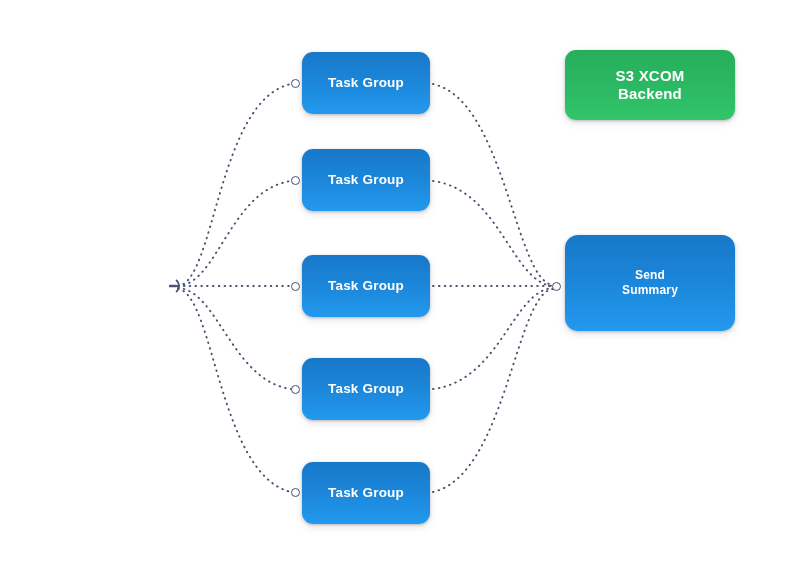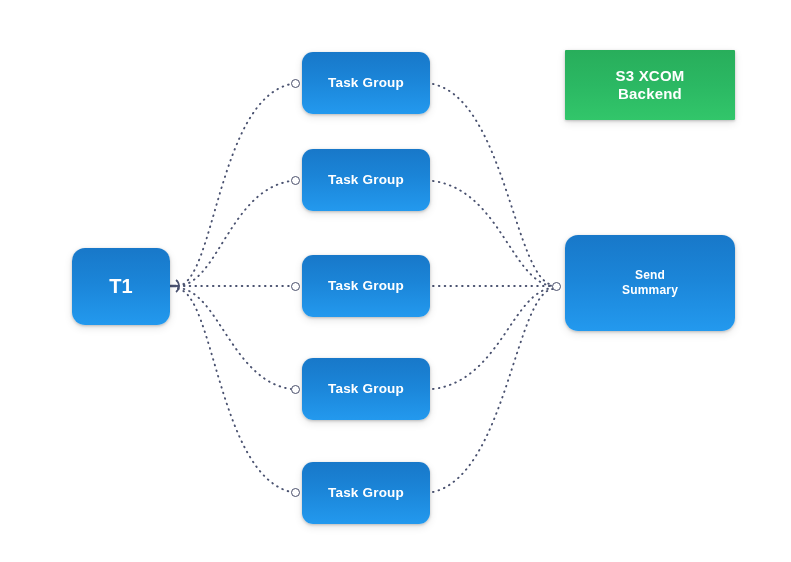--- a/index.html
+++ b/index.html
@@ -69,21 +69,21 @@
   #node-taskgroup-1 { top: 149px; }
   #node-taskgroup-2 { top: 255px; }
   #node-taskgroup-3 { top: 358px; }
   #node-taskgroup-4 { top: 462px; }
   #node-s3-xcom-backend {
     left: 565px;
     top: 50px;
     width: 170px;
     height: 70px;
     font-size: 15px;
-    border-radius: 1px;
+    border-radius: 11px;
   }
   #node-send-summary {
     left: 565px;
     top: 235px;
     width: 170px;
     height: 96px;
     font-size: 12px;
     border-radius: 13px;
   }
   .port {
@@ -116,23 +116,20 @@
       <path d="M 433 389 C 500 381 513 290 553 288"></path>
       <path d="M 433 492 C 506 475 516 292 553 289"></path>
     </g>
 
     <g>
       <path d="M 170 286 L 176 286" stroke="#4a5270" stroke-width="2.4" stroke-linecap="round"></path>
       <path d="M 176 280 C 180 283 180 289 176 292" fill="none" stroke="#4a5270" stroke-width="1.6"></path>
     </g>
   </svg>
 
-  <div class="node node-blue" id="node-t1">
-    <span class="node-label">T1</span>
-  </div>
 
   <div class="node node-blue node-taskgroup" id="node-taskgroup-0">
     <span class="node-label">Task Group</span>
   </div>
   <div class="node node-blue node-taskgroup" id="node-taskgroup-1">
     <span class="node-label">Task Group</span>
   </div>
   <div class="node node-blue node-taskgroup" id="node-taskgroup-2">
     <span class="node-label">Task Group</span>
   </div>

